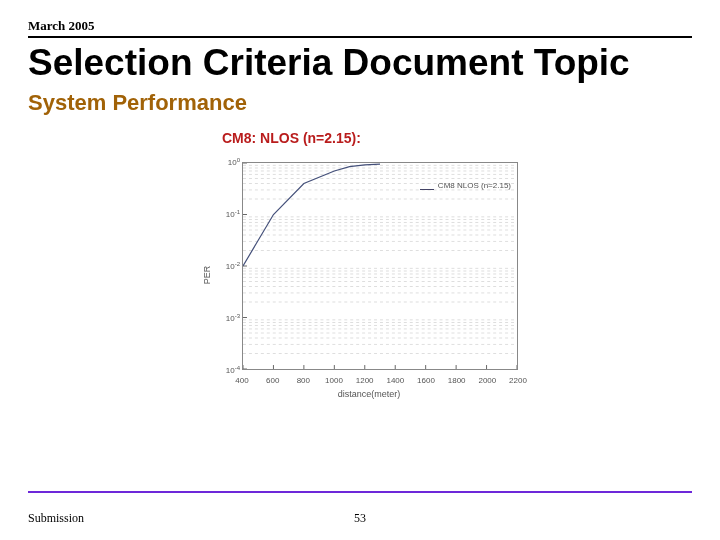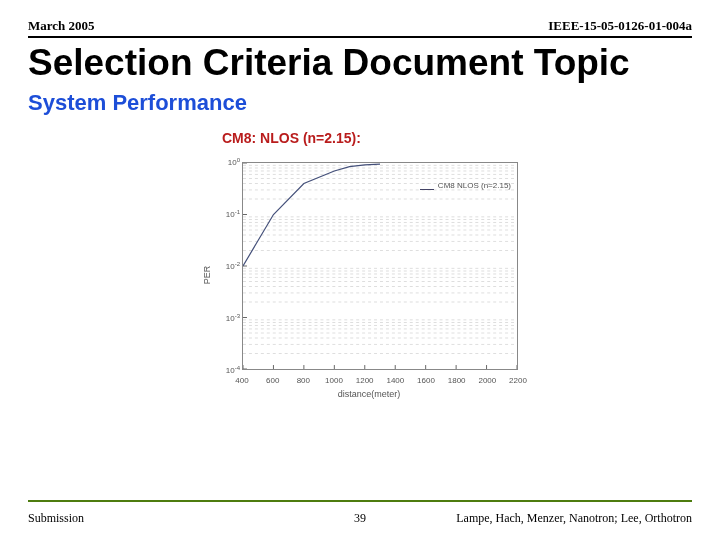--- a/index.html
+++ b/index.html
@@ -31,21 +31,21 @@
     font-family: Arial, Helvetica, sans-serif;
     font-weight: 900;
     font-size: 37px;
     margin-top: 4px;
     letter-spacing: 0px;
   }
   .section-title {
     font-family: Arial, Helvetica, sans-serif;
     font-weight: 900;
     font-size: 22px;
-    color: #1d4ed8;
+    color: #a16207;
     margin-top: 6px;
     letter-spacing: 0px;
   }
   .sub-area {
     margin-top: 14px;
     margin-left: 180px;
   }
   .industrial {
     font-family: Arial, Helvetica, sans-serif;
     font-weight: 900;
@@ -144,37 +144,36 @@
     border-top: 1px solid #446;
   }
   .footer {
     position: absolute;
     left: 28px;
     right: 28px;
     bottom: 14px;
     display: flex;
     justify-content: space-between;
     font-size: 12px;
-    border-top: 2px solid #4d7c0f;
-    padding-top: 9px;
+    border-top: 2px solid #6d28d9;
+    padding-top: 18px;
   }
   .footer .page {
     position: absolute;
     left: 50%;
     transform: translateX(-50%);
   }
 </style>
 </head>
 <body>
 
 <div class="slide">
 
   <div class="top-row">
     <span>March 2005</span>
-    <span>IEEE-15-05-0126-01-004a</span>
   </div>
 
   <div class="main-title">Selection Criteria Document Topic</div>
 
   <div class="section-title">System Performance</div>
 
   <div class="sub-area">
     <div class="cm-line">CM8: NLOS (n=2.15):</div>
 
     <div class="chart-box">
@@ -255,17 +254,16 @@
         <div class="legend">
           <span class="swatch"></span>
           <span>CM8 NLOS (n=2.15)</span>
         </div>
       </div>
     </div>
   </div>
 
   <div class="footer">
     <span>Submission</span>
-    <span class="page">39</span>
-    <span>Lampe, Hach, Menzer, Nanotron; Lee, Orthotron</span>
+    <span class="page">53</span>
   </div>
 
 </div>
 
 </body></html>

